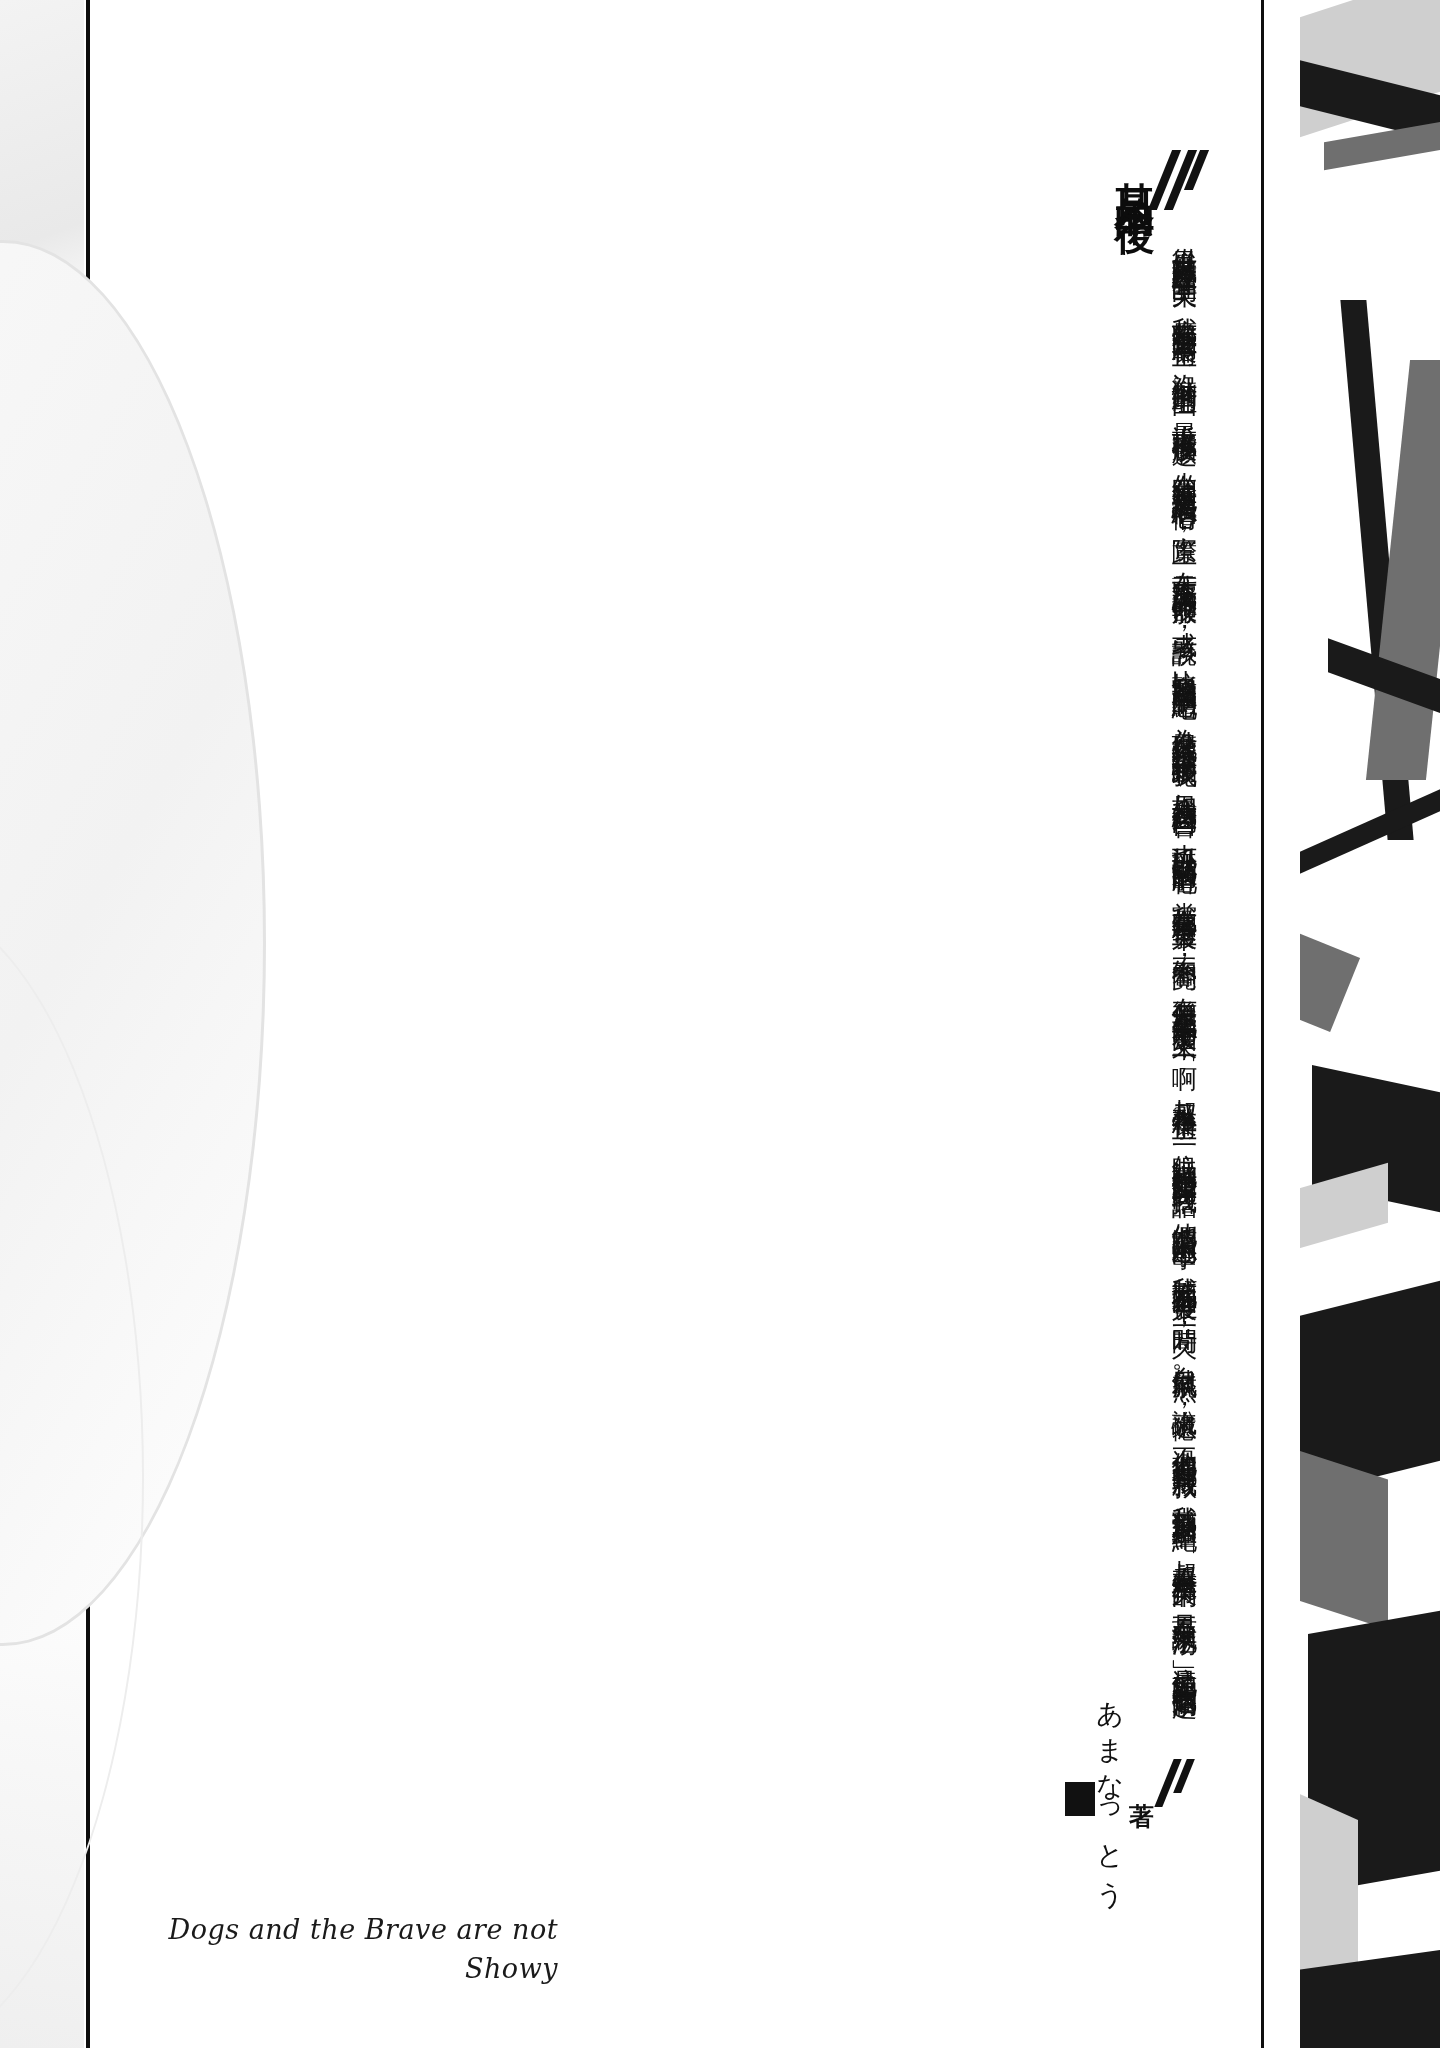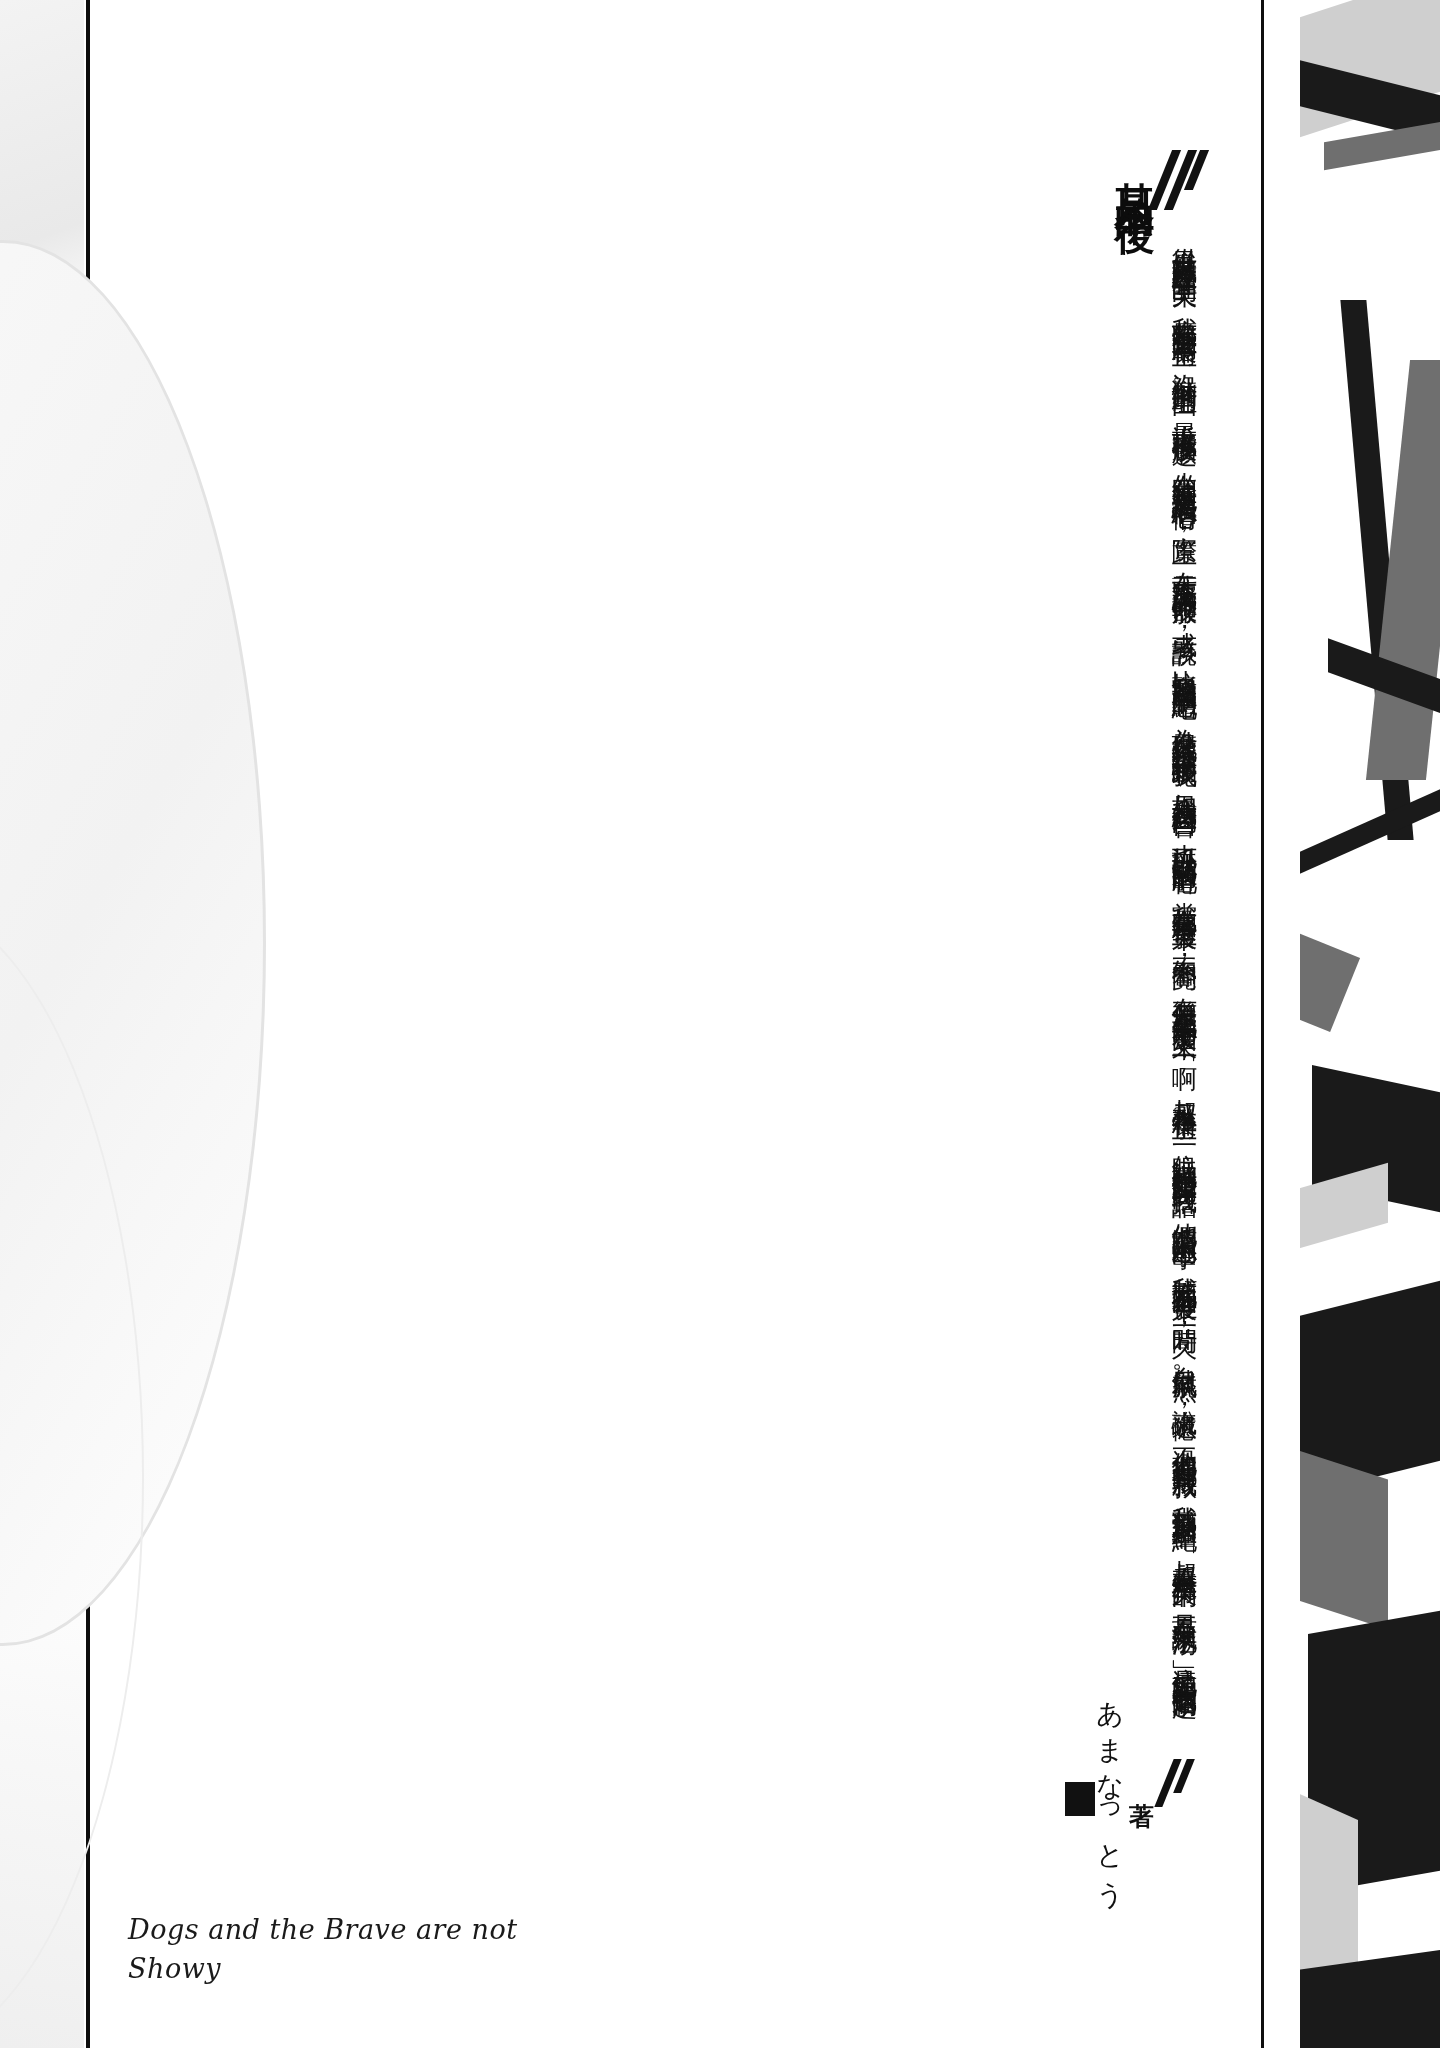--- a/index.html
+++ b/index.html
@@ -203,20 +203,21 @@
     left: 128px;
     bottom: 60px;
     font-family: "DejaVu Serif", serif;
     font-size: 27px;
     line-height: 1.45;
     color: #1a1a1a;
     font-style: italic;
     letter-spacing: 0.5px;
     writing-mode: horizontal-tb;
     max-width: 430px;
+    text-align: right;
   }
 </style>
 </head>
 <body>
 
 <div class="page">
 
   <div class="gutter-left">
     <div class="grey-shape-a"></div>
     <div class="grey-shape-b"></div>

